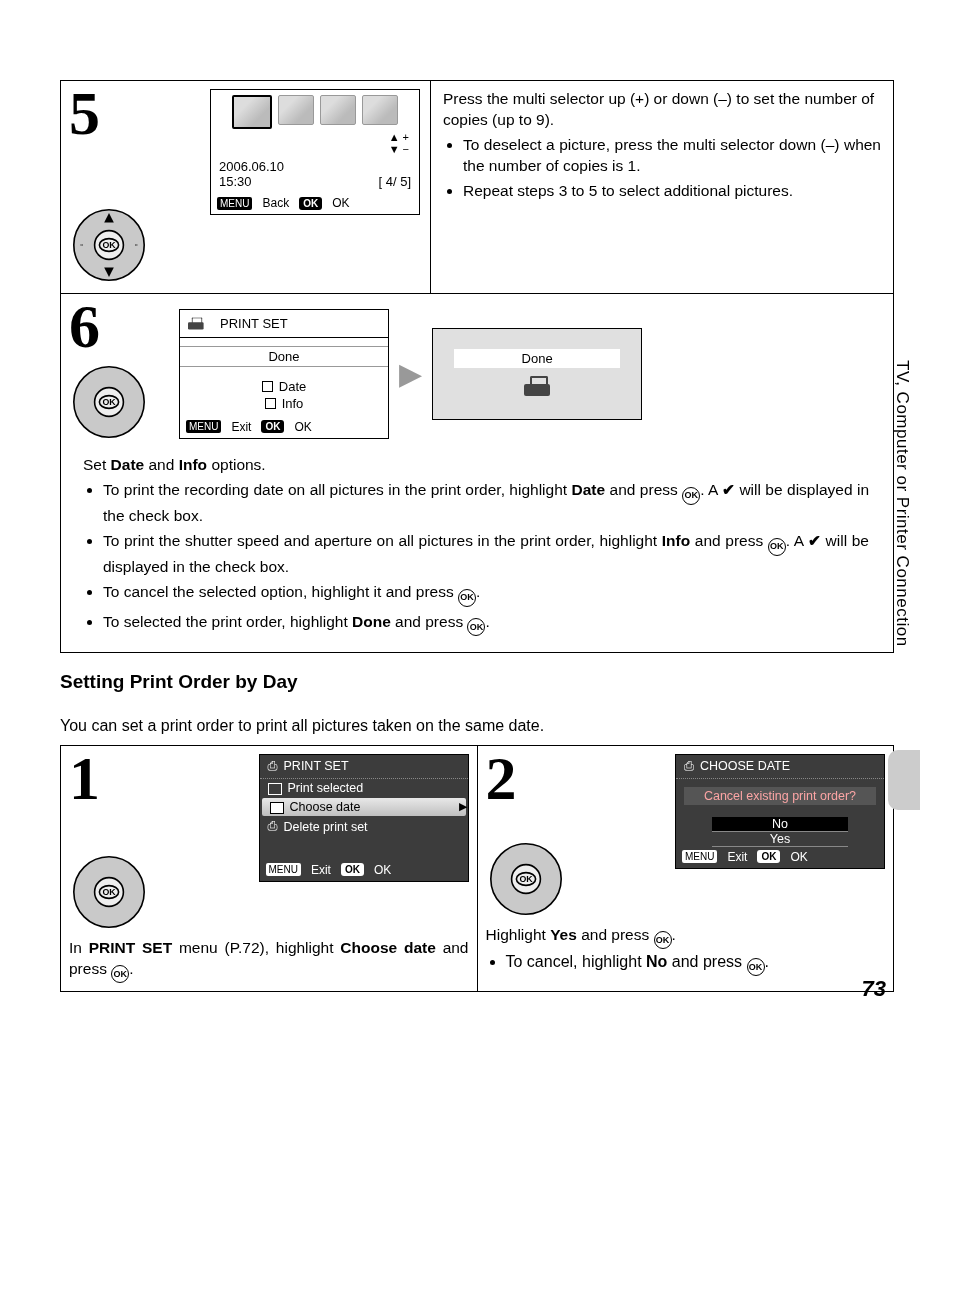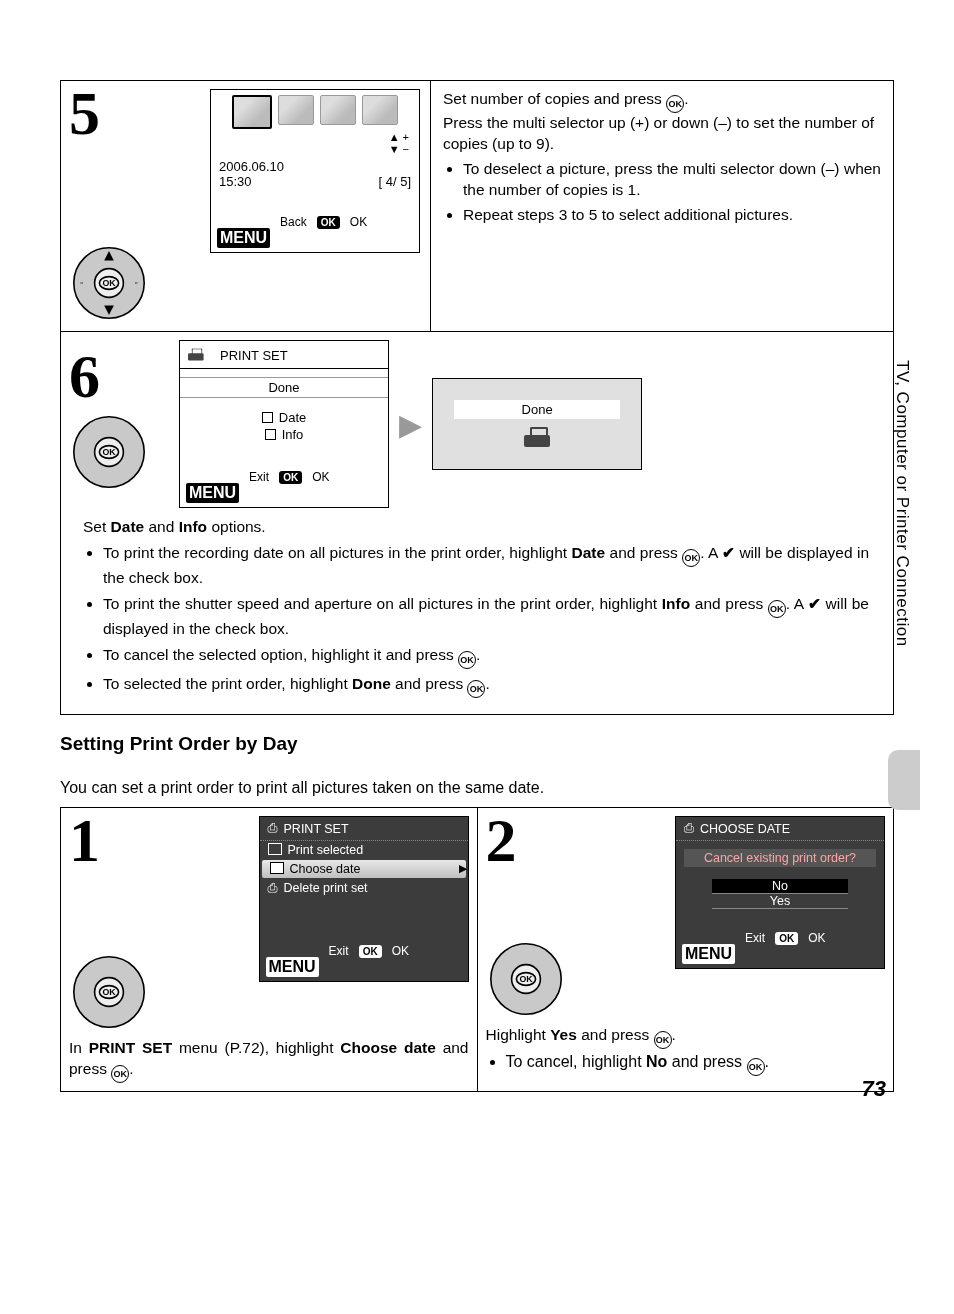--- a/index.html
+++ b/index.html
@@ -91,22 +91,22 @@
   }
   .lcd-body { padding: 4px 8px 4px 8px; }
   .lcd-foot {
     display: flex;
     gap: 10px;
     padding: 3px 6px 4px 6px;
     font-size: 12px;
     align-items: center;
   }
   .btn-menu {
-    background: #000; color:#fff; font-weight:bold;
-    font-size:16px; padding:1px 3px; border-radius:2px;margin-top:32px;
+    background: #000; color:#fff; font-weight:normal;
+    font-size:10px; padding:1px 3px; border-radius:2px;
   }
   .btn-ok {
     background:#000; color:#fff; font-weight:bold;
     font-size:10px; padding:1px 4px; border-radius:3px;
   }
   ul.bullets { list-style: disc; padding-left: 20px; margin-top:4px;}
   ul.bullets li { margin-bottom: 4px; text-align: justify; }
   .ok-inline {
     display:inline-flex; align-items:center; justify-content:center;
     width:18px; height:18px; border:1.5px solid #000; border-radius:50%;
@@ -121,21 +121,21 @@
   }
   .twocol > div { flex:1; padding:8px; }
   .twocol > div:first-child { border-right:1px solid #000; }
   .lcd-dark {
     background:#3c3c3c; color:#fff;
     width:210px; font-size:12.5px;
     border:1px solid #000;
   }
   .lcd-dark .lcd-head { border-bottom:1px dotted #888; padding:4px 8px; }
   .lcd-dark .menuitem {
-    padding:2px 8px; display:flex; align-items:flex-start; gap:6px;
+    padding:2px 8px; display:flex; align-items:flex-end; gap:6px;
   }
   .lcd-dark .menuitem.sel {
     background: linear-gradient(#e8e8e8,#bfbfbf);
     color:#000; border-radius:2px; margin:1px 2px;
     position:relative;
   }
   .lcd-dark .menuitem.sel::after{
     content:"▶"; position:absolute; right:-2px; top:2px; color:#000; font-size:11px;
   }
   .lcd-gray {
@@ -245,23 +245,20 @@
           <ellipse cx="50" cy="50" rx="12" ry="8" fill="none" stroke="#000" stroke-width="2"></ellipse>
           <text x="50" y="54" font-size="11" font-weight="bold" text-anchor="middle">OK</text>
           <path d="M50 10 L44 22 L56 22 Z" fill="#000"></path>
           <path d="M50 90 L44 78 L56 78 Z" fill="#000"></path>
           <text x="16" y="54" font-size="12" text-anchor="middle">◦</text>
           <text x="84" y="54" font-size="12" text-anchor="middle">◦</text>
         </svg>
       </div>
     </div>
     <div class="cell-right">
-      <p>
-        <span>Set number of copies and press </span><span class="ok-inline">OK</span><span>.</span>
-      </p>
       <p>Press the multi selector up (+) or down (–) to set the number of copies (up to 9).</p>
       <ul class="bullets">
         <li>To deselect a picture, press the multi selector down (–) when the number of copies is 1.</li>
         <li>Repeat steps 3 to 5 to select additional pictures.</li>
       </ul>
     </div>
   </div>
 
   <div class="hr"></div>
 

